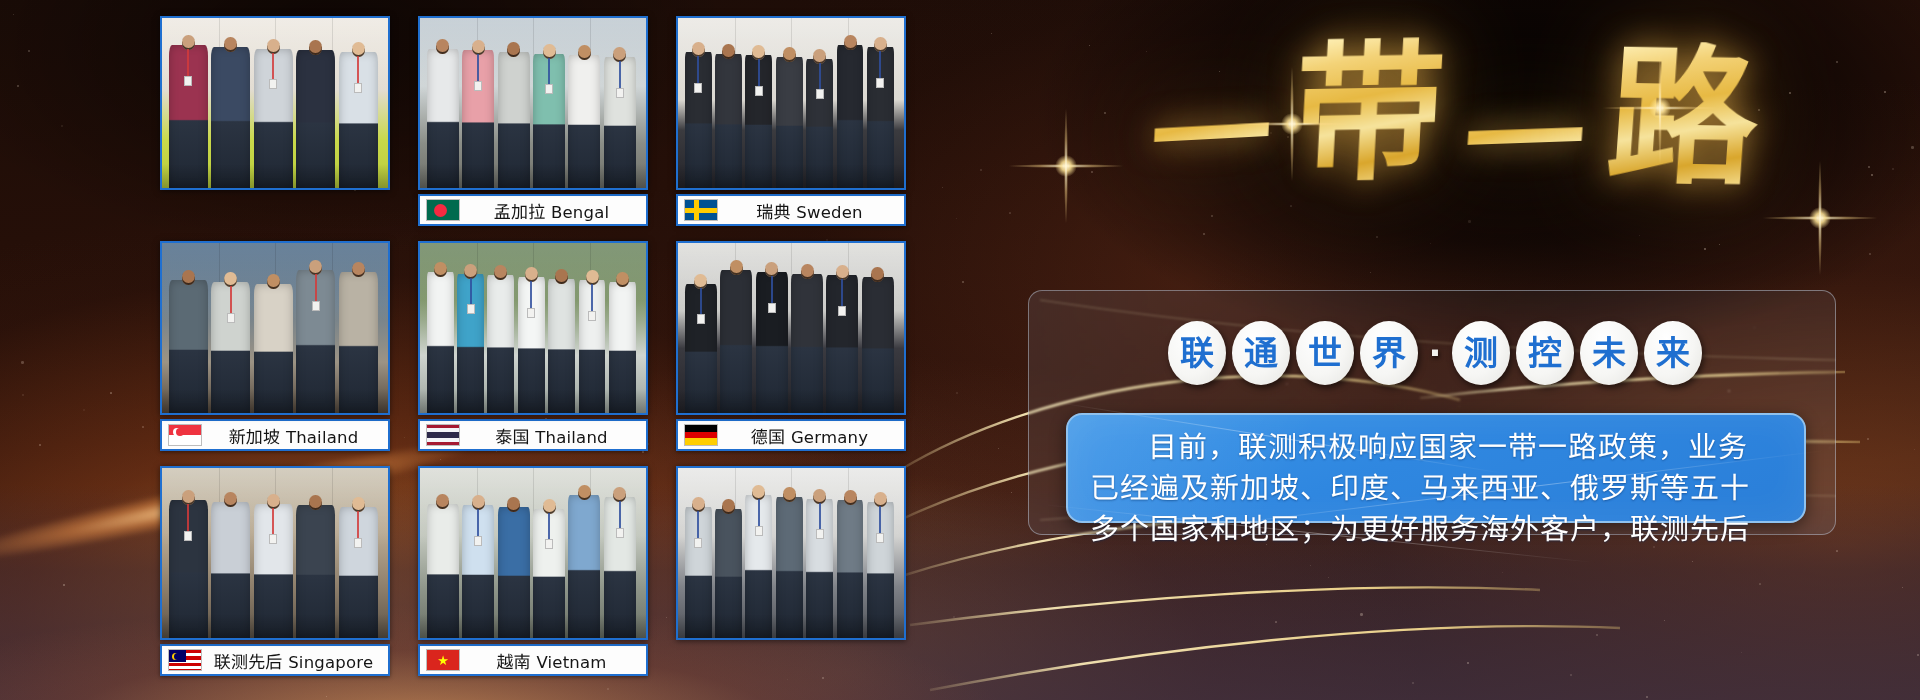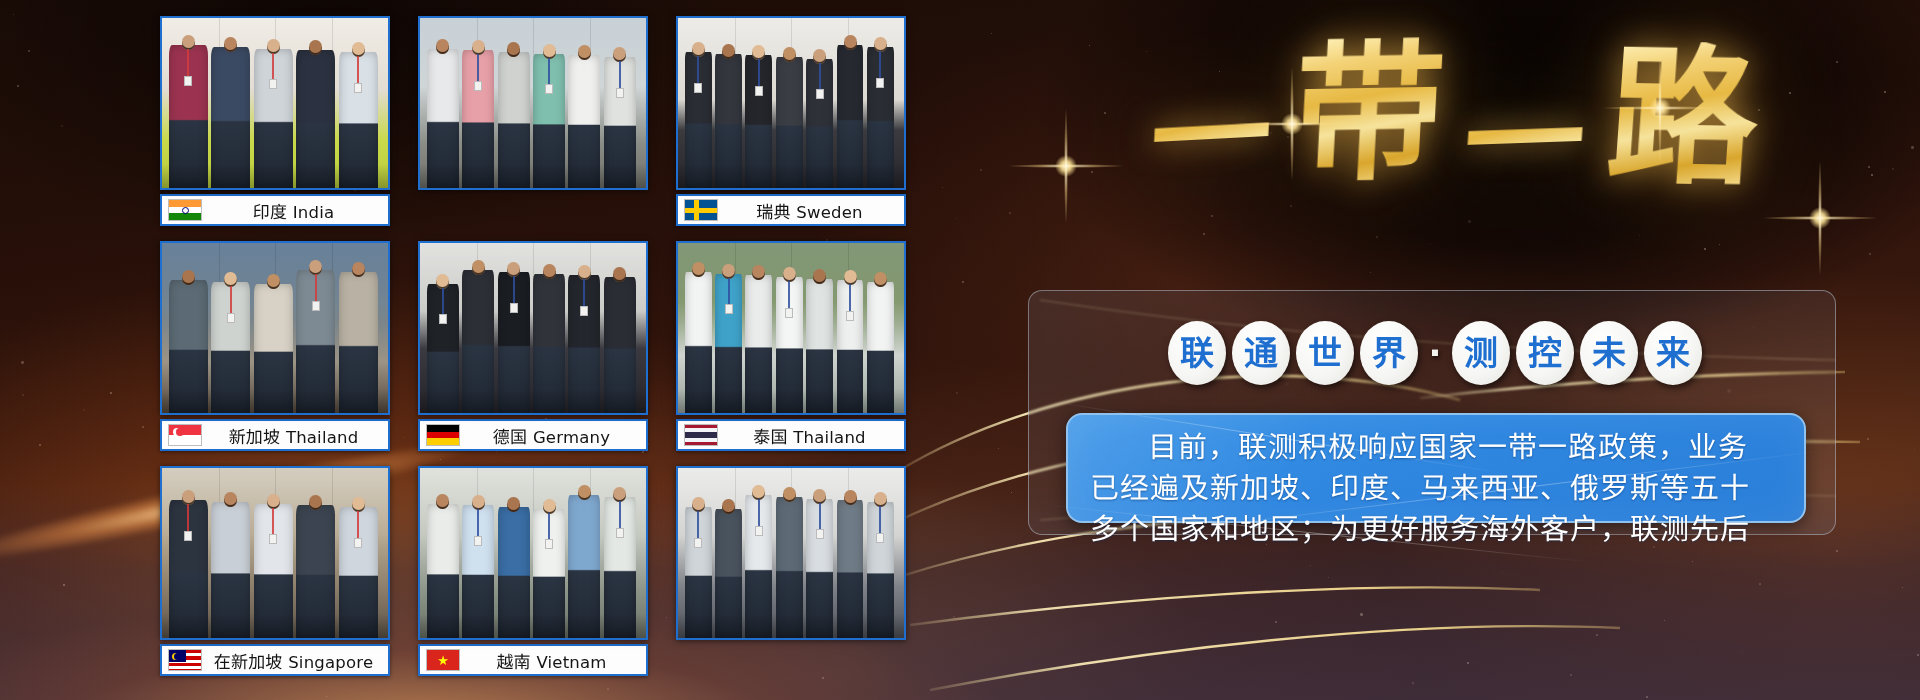--- a/index.html
+++ b/index.html
@@ -445,27 +445,20 @@
             <div style="position: absolute; left: calc(49.25% - 4px); top: calc(36%); width: 8px; height: 10px; background: rgb(242, 242, 240); border: 1px solid rgb(187, 187, 187);"></div>
             <div style="position: absolute; left: 59.4%; width: 17.3%; top: 19%; bottom: 0px; background: linear-gradient(rgb(43, 49, 64) 0%, rgb(43, 49, 64) 52%, rgb(43, 52, 66) 53%, rgb(31, 39, 51) 100%); border-radius: 7.785% 7.785% 0px 0px; box-shadow: rgba(0, 0, 0, 0.25) 0px 0px 10px inset;"></div>
             <div style="position: absolute; left: calc(68.05% - 6.5px); top: calc(19% - 10px); width: 13px; height: 15px; border-radius: 48%; background: rgb(169, 117, 79); box-shadow: rgba(25, 18, 12, 0.75) 0px -2px 0px inset;"></div>
             <div style="position: absolute; left: 78.2%; width: 17.3%; top: 20%; bottom: 0px; background: linear-gradient(rgb(217, 224, 230) 0%, rgb(217, 224, 230) 52%, rgb(43, 52, 66) 53%, rgb(31, 39, 51) 100%); border-radius: 7.785% 7.785% 0px 0px; box-shadow: rgba(0, 0, 0, 0.25) 0px 0px 10px inset;"></div>
             <div style="position: absolute; left: calc(86.85% - 6.5px); top: calc(20% - 10px); width: 13px; height: 15px; border-radius: 48%; background: rgb(224, 187, 148); box-shadow: rgba(25, 18, 12, 0.75) 0px -2px 0px inset;"></div>
             <div style="position: absolute; left: calc(86.85% - 1px); top: calc(20% + 4px); width: 2px; height: 16%; background: rgb(210, 59, 59); opacity: 0.85;"></div>
             <div style="position: absolute; left: calc(86.85% - 4px); top: calc(38%); width: 8px; height: 10px; background: rgb(242, 242, 240); border: 1px solid rgb(187, 187, 187);"></div>
             <div style="position: absolute; left: 0px; right: 0px; bottom: 0px; height: 14%; background: linear-gradient(rgba(0, 0, 0, 0), rgba(0, 0, 0, 0.28));"></div>
           </div>
         </div>
-        <div class="caption">
-          <span class="flag">
-            <div style="position:absolute;inset:0;background:linear-gradient(180deg,#ff9933 0 33.3%,#ffffff 33.3% 66.6%,#138808 66.6% 100%)"></div>
-            <div style="position:absolute;left:50%;top:50%;width:7px;height:7px;margin:-3.5px 0 0 -3.5px;border-radius:50%;border:1.4px solid #000080"></div>
-          </span>
-          <span class="cap-text"><span class="cap-cn">印度</span> <span class="cap-en">India</span></span>
-        </div>
       </div>
       <div class="cell">
         <div class="photo">
           <div class="scene" style="background: linear-gradient(rgb(185, 196, 204) 0%, rgb(207, 213, 214) 40%, rgb(138, 141, 134) 74%, rgb(110, 111, 104) 100%);">
             <div style="position: absolute; left: 0px; right: 0px; top: 0px; height: 46%; background: linear-gradient(rgba(255, 255, 255, 0.22), rgba(255, 255, 255, 0));"></div>
             <div style="position: absolute; top: 0px; bottom: 42%; width: 1px; background: rgba(0, 0, 0, 0.1); left: 25%;"></div>
             <div style="position: absolute; top: 0px; bottom: 42%; width: 1px; background: rgba(0, 0, 0, 0.1); left: 50%;"></div>
             <div style="position: absolute; top: 0px; bottom: 42%; width: 1px; background: rgba(0, 0, 0, 0.1); left: 75%;"></div>
             <div style="position: absolute; left: 3%; width: 14.1667%; top: 18%; bottom: 0px; background: linear-gradient(rgb(231, 233, 234) 0%, rgb(231, 233, 234) 52%, rgb(43, 52, 66) 53%, rgb(31, 39, 51) 100%); border-radius: 6.375% 6.375% 0px 0px; box-shadow: rgba(0, 0, 0, 0.25) 0px 0px 10px inset;"></div>
             <div style="position: absolute; left: calc(10.0833% - 6.5px); top: calc(18% - 10px); width: 13px; height: 15px; border-radius: 48%; background: rgb(184, 133, 95); box-shadow: rgba(25, 18, 12, 0.75) 0px -2px 0px inset;"></div>
@@ -480,20 +473,27 @@
             <div style="position: absolute; left: calc(57.0833% - 1px); top: calc(21% + 4px); width: 2px; height: 16%; background: rgb(47, 79, 158); opacity: 0.85;"></div>
             <div style="position: absolute; left: calc(57.0833% - 4px); top: calc(39%); width: 8px; height: 10px; background: rgb(242, 242, 240); border: 1px solid rgb(187, 187, 187);"></div>
             <div style="position: absolute; left: 65.6667%; width: 14.1667%; top: 22%; bottom: 0px; background: linear-gradient(rgb(240, 240, 238) 0%, rgb(240, 240, 238) 52%, rgb(43, 52, 66) 53%, rgb(31, 39, 51) 100%); border-radius: 6.375% 6.375% 0px 0px; box-shadow: rgba(0, 0, 0, 0.25) 0px 0px 10px inset;"></div>
             <div style="position: absolute; left: calc(72.75% - 6.5px); top: calc(22% - 10px); width: 13px; height: 15px; border-radius: 48%; background: rgb(192, 143, 99); box-shadow: rgba(25, 18, 12, 0.75) 0px -2px 0px inset;"></div>
             <div style="position: absolute; left: 81.3333%; width: 14.1667%; top: 23%; bottom: 0px; background: linear-gradient(rgb(223, 226, 222) 0%, rgb(223, 226, 222) 52%, rgb(43, 52, 66) 53%, rgb(31, 39, 51) 100%); border-radius: 6.375% 6.375% 0px 0px; box-shadow: rgba(0, 0, 0, 0.25) 0px 0px 10px inset;"></div>
             <div style="position: absolute; left: calc(88.4167% - 6.5px); top: calc(23% - 10px); width: 13px; height: 15px; border-radius: 48%; background: rgb(202, 160, 124); box-shadow: rgba(25, 18, 12, 0.75) 0px -2px 0px inset;"></div>
             <div style="position: absolute; left: calc(88.4167% - 1px); top: calc(23% + 4px); width: 2px; height: 16%; background: rgb(47, 79, 158); opacity: 0.85;"></div>
             <div style="position: absolute; left: calc(88.4167% - 4px); top: calc(41%); width: 8px; height: 10px; background: rgb(242, 242, 240); border: 1px solid rgb(187, 187, 187);"></div>
             <div style="position: absolute; left: 0px; right: 0px; bottom: 0px; height: 14%; background: linear-gradient(rgba(0, 0, 0, 0), rgba(0, 0, 0, 0.28));"></div>
           </div>
+        </div>
+        <div class="caption">
+          <span class="flag">
+            <div style="position:absolute;inset:0;background:#006a4e"></div>
+            <div style="position:absolute;left:42%;top:50%;width:13px;height:13px;margin:-6.5px 0 0 -6.5px;border-radius:50%;background:#f42a41"></div>
+          </span>
+          <span class="cap-text"><span class="cap-cn">孟加拉</span> <span class="cap-en">Bengal</span></span>
         </div>
       </div>
       <div class="cell">
         <div class="photo">
           <div class="scene" style="background: linear-gradient(rgb(232, 230, 225) 0%, rgb(220, 217, 210) 48%, rgb(59, 59, 63) 66%, rgb(36, 36, 42) 100%);">
             <div style="position: absolute; left: 0px; right: 0px; top: 0px; height: 46%; background: linear-gradient(rgba(255, 255, 255, 0.22), rgba(255, 255, 255, 0));"></div>
             <div style="position: absolute; top: 0px; bottom: 42%; width: 1px; background: rgba(0, 0, 0, 0.1); left: 25%;"></div>
             <div style="position: absolute; top: 0px; bottom: 42%; width: 1px; background: rgba(0, 0, 0, 0.1); left: 50%;"></div>
             <div style="position: absolute; top: 0px; bottom: 42%; width: 1px; background: rgba(0, 0, 0, 0.1); left: 75%;"></div>
             <div style="position: absolute; left: 3%; width: 11.9286%; top: 20%; bottom: 0px; background: linear-gradient(rgb(42, 45, 51) 0%, rgb(42, 45, 51) 52%, rgb(43, 52, 66) 53%, rgb(31, 39, 51) 100%); border-radius: 5.36786% 5.36786% 0px 0px; box-shadow: rgba(0, 0, 0, 0.25) 0px 0px 10px inset;"></div>
@@ -558,55 +558,20 @@
           <span class="flag">
             <div style="position:absolute;inset:0;background:linear-gradient(180deg,#ef3340 0 50%,#ffffff 50% 100%)"></div>
             <div style="position:absolute;left:4px;top:3px;width:8px;height:8px;border-radius:50%;background:#fff"></div>
             <div style="position:absolute;left:6.5px;top:3px;width:8px;height:8px;border-radius:50%;background:#ef3340"></div>
           </span>
           <span class="cap-text"><span class="cap-cn">新加坡</span> <span class="cap-en">Thailand</span></span>
         </div>
       </div>
       <div class="cell">
         <div class="photo">
-          <div class="scene" style="background: linear-gradient(rgb(217, 217, 214) 0%, rgb(201, 201, 198) 40%, rgb(58, 58, 64) 62%, rgb(35, 35, 41) 100%);">
-            <div style="position: absolute; left: 0px; right: 0px; top: 0px; height: 46%; background: linear-gradient(rgba(255, 255, 255, 0.22), rgba(255, 255, 255, 0));"></div>
-            <div style="position: absolute; top: 0px; bottom: 42%; width: 1px; background: rgba(0, 0, 0, 0.1); left: 25%;"></div>
-            <div style="position: absolute; top: 0px; bottom: 42%; width: 1px; background: rgba(0, 0, 0, 0.1); left: 50%;"></div>
-            <div style="position: absolute; top: 0px; bottom: 42%; width: 1px; background: rgba(0, 0, 0, 0.1); left: 75%;"></div>
-            <div style="position: absolute; left: 3%; width: 14.1667%; top: 24%; bottom: 0px; background: linear-gradient(rgb(31, 34, 39) 0%, rgb(31, 34, 39) 52%, rgb(43, 52, 66) 53%, rgb(31, 39, 51) 100%); border-radius: 6.375% 6.375% 0px 0px; box-shadow: rgba(0, 0, 0, 0.25) 0px 0px 10px inset;"></div>
-            <div style="position: absolute; left: calc(10.0833% - 6.5px); top: calc(24% - 10px); width: 13px; height: 15px; border-radius: 48%; background: rgb(224, 187, 148); box-shadow: rgba(25, 18, 12, 0.75) 0px -2px 0px inset;"></div>
-            <div style="position: absolute; left: calc(10.0833% - 1px); top: calc(24% + 4px); width: 2px; height: 16%; background: rgb(47, 79, 158); opacity: 0.85;"></div>
-            <div style="position: absolute; left: calc(10.0833% - 4px); top: calc(42%); width: 8px; height: 10px; background: rgb(242, 242, 240); border: 1px solid rgb(187, 187, 187);"></div>
-            <div style="position: absolute; left: 18.6667%; width: 14.1667%; top: 16%; bottom: 0px; background: linear-gradient(rgb(44, 47, 54) 0%, rgb(44, 47, 54) 52%, rgb(43, 52, 66) 53%, rgb(31, 39, 51) 100%); border-radius: 6.375% 6.375% 0px 0px; box-shadow: rgba(0, 0, 0, 0.25) 0px 0px 10px inset;"></div>
-            <div style="position: absolute; left: calc(25.75% - 6.5px); top: calc(16% - 10px); width: 13px; height: 15px; border-radius: 48%; background: rgb(192, 143, 99); box-shadow: rgba(25, 18, 12, 0.75) 0px -2px 0px inset;"></div>
-            <div style="position: absolute; left: 34.3333%; width: 14.1667%; top: 17%; bottom: 0px; background: linear-gradient(rgb(26, 29, 34) 0%, rgb(26, 29, 34) 52%, rgb(43, 52, 66) 53%, rgb(31, 39, 51) 100%); border-radius: 6.375% 6.375% 0px 0px; box-shadow: rgba(0, 0, 0, 0.25) 0px 0px 10px inset;"></div>
-            <div style="position: absolute; left: calc(41.4167% - 6.5px); top: calc(17% - 10px); width: 13px; height: 15px; border-radius: 48%; background: rgb(202, 160, 124); box-shadow: rgba(25, 18, 12, 0.75) 0px -2px 0px inset;"></div>
-            <div style="position: absolute; left: calc(41.4167% - 1px); top: calc(17% + 4px); width: 2px; height: 16%; background: rgb(47, 79, 158); opacity: 0.85;"></div>
-            <div style="position: absolute; left: calc(41.4167% - 4px); top: calc(35%); width: 8px; height: 10px; background: rgb(242, 242, 240); border: 1px solid rgb(187, 187, 187);"></div>
-            <div style="position: absolute; left: 50%; width: 14.1667%; top: 18%; bottom: 0px; background: linear-gradient(rgb(48, 51, 58) 0%, rgb(48, 51, 58) 52%, rgb(43, 52, 66) 53%, rgb(31, 39, 51) 100%); border-radius: 6.375% 6.375% 0px 0px; box-shadow: rgba(0, 0, 0, 0.25) 0px 0px 10px inset;"></div>
-            <div style="position: absolute; left: calc(57.0833% - 6.5px); top: calc(18% - 10px); width: 13px; height: 15px; border-radius: 48%; background: rgb(184, 133, 95); box-shadow: rgba(25, 18, 12, 0.75) 0px -2px 0px inset;"></div>
-            <div style="position: absolute; left: 65.6667%; width: 14.1667%; top: 19%; bottom: 0px; background: linear-gradient(rgb(35, 38, 44) 0%, rgb(35, 38, 44) 52%, rgb(43, 52, 66) 53%, rgb(31, 39, 51) 100%); border-radius: 6.375% 6.375% 0px 0px; box-shadow: rgba(0, 0, 0, 0.25) 0px 0px 10px inset;"></div>
-            <div style="position: absolute; left: calc(72.75% - 6.5px); top: calc(19% - 10px); width: 13px; height: 15px; border-radius: 48%; background: rgb(216, 176, 140); box-shadow: rgba(25, 18, 12, 0.75) 0px -2px 0px inset;"></div>
-            <div style="position: absolute; left: calc(72.75% - 1px); top: calc(19% + 4px); width: 2px; height: 16%; background: rgb(47, 79, 158); opacity: 0.85;"></div>
-            <div style="position: absolute; left: calc(72.75% - 4px); top: calc(37%); width: 8px; height: 10px; background: rgb(242, 242, 240); border: 1px solid rgb(187, 187, 187);"></div>
-            <div style="position: absolute; left: 81.3333%; width: 14.1667%; top: 20%; bottom: 0px; background: linear-gradient(rgb(42, 45, 52) 0%, rgb(42, 45, 52) 52%, rgb(43, 52, 66) 53%, rgb(31, 39, 51) 100%); border-radius: 6.375% 6.375% 0px 0px; box-shadow: rgba(0, 0, 0, 0.25) 0px 0px 10px inset;"></div>
-            <div style="position: absolute; left: calc(88.4167% - 6.5px); top: calc(20% - 10px); width: 13px; height: 15px; border-radius: 48%; background: rgb(169, 117, 79); box-shadow: rgba(25, 18, 12, 0.75) 0px -2px 0px inset;"></div>
-            <div style="position: absolute; left: 0px; right: 0px; bottom: 0px; height: 14%; background: linear-gradient(rgba(0, 0, 0, 0), rgba(0, 0, 0, 0.28));"></div>
-          </div>
-        </div>
-        <div class="caption">
-          <span class="flag">
-            <div style="position:absolute;inset:0;background:linear-gradient(180deg,#000 0 33.3%,#dd0000 33.3% 66.6%,#ffce00 66.6% 100%)"></div>
-          </span>
-          <span class="cap-text"><span class="cap-cn">德国</span> <span class="cap-en">Germany</span></span>
-        </div>
-      </div>
-      <div class="cell">
-        <div class="photo">
           <div class="scene" style="background: linear-gradient(rgb(95, 123, 82) 0%, rgb(125, 147, 103) 34%, rgb(207, 212, 207) 66%, rgb(154, 163, 156) 100%);">
             <div style="position: absolute; left: 0px; right: 0px; top: 0px; height: 46%; background: linear-gradient(rgba(255, 255, 255, 0.22), rgba(255, 255, 255, 0));"></div>
             <div style="position: absolute; top: 0px; bottom: 42%; width: 1px; background: rgba(0, 0, 0, 0.1); left: 25%;"></div>
             <div style="position: absolute; top: 0px; bottom: 42%; width: 1px; background: rgba(0, 0, 0, 0.1); left: 50%;"></div>
             <div style="position: absolute; top: 0px; bottom: 42%; width: 1px; background: rgba(0, 0, 0, 0.1); left: 75%;"></div>
             <div style="position: absolute; left: 3%; width: 11.9286%; top: 17%; bottom: 0px; background: linear-gradient(rgb(242, 244, 243) 0%, rgb(242, 244, 243) 52%, rgb(43, 52, 66) 53%, rgb(31, 39, 51) 100%); border-radius: 5.36786% 5.36786% 0px 0px; box-shadow: rgba(0, 0, 0, 0.25) 0px 0px 10px inset;"></div>
             <div style="position: absolute; left: calc(8.96429% - 6.5px); top: calc(17% - 10px); width: 13px; height: 15px; border-radius: 48%; background: rgb(192, 143, 99); box-shadow: rgba(25, 18, 12, 0.75) 0px -2px 0px inset;"></div>
             <div style="position: absolute; left: 16.4286%; width: 11.9286%; top: 18%; bottom: 0px; background: linear-gradient(rgb(63, 163, 201) 0%, rgb(63, 163, 201) 52%, rgb(43, 52, 66) 53%, rgb(31, 39, 51) 100%); border-radius: 5.36786% 5.36786% 0px 0px; box-shadow: rgba(0, 0, 0, 0.25) 0px 0px 10px inset;"></div>
             <div style="position: absolute; left: calc(22.3929% - 6.5px); top: calc(18% - 10px); width: 13px; height: 15px; border-radius: 48%; background: rgb(202, 160, 124); box-shadow: rgba(25, 18, 12, 0.75) 0px -2px 0px inset;"></div>
             <div style="position: absolute; left: calc(22.3929% - 1px); top: calc(18% + 4px); width: 2px; height: 16%; background: rgb(47, 79, 158); opacity: 0.85;"></div>
@@ -630,20 +595,55 @@
         </div>
         <div class="caption">
           <span class="flag">
             <div style="position:absolute;inset:0;background:linear-gradient(180deg,#a51931 0 17%,#f4f5f8 17% 33%,#2d2a4a 33% 67%,#f4f5f8 67% 83%,#a51931 83% 100%)"></div>
           </span>
           <span class="cap-text"><span class="cap-cn">泰国</span> <span class="cap-en">Thailand</span></span>
         </div>
       </div>
       <div class="cell">
         <div class="photo">
+          <div class="scene" style="background: linear-gradient(rgb(217, 217, 214) 0%, rgb(201, 201, 198) 40%, rgb(58, 58, 64) 62%, rgb(35, 35, 41) 100%);">
+            <div style="position: absolute; left: 0px; right: 0px; top: 0px; height: 46%; background: linear-gradient(rgba(255, 255, 255, 0.22), rgba(255, 255, 255, 0));"></div>
+            <div style="position: absolute; top: 0px; bottom: 42%; width: 1px; background: rgba(0, 0, 0, 0.1); left: 25%;"></div>
+            <div style="position: absolute; top: 0px; bottom: 42%; width: 1px; background: rgba(0, 0, 0, 0.1); left: 50%;"></div>
+            <div style="position: absolute; top: 0px; bottom: 42%; width: 1px; background: rgba(0, 0, 0, 0.1); left: 75%;"></div>
+            <div style="position: absolute; left: 3%; width: 14.1667%; top: 24%; bottom: 0px; background: linear-gradient(rgb(31, 34, 39) 0%, rgb(31, 34, 39) 52%, rgb(43, 52, 66) 53%, rgb(31, 39, 51) 100%); border-radius: 6.375% 6.375% 0px 0px; box-shadow: rgba(0, 0, 0, 0.25) 0px 0px 10px inset;"></div>
+            <div style="position: absolute; left: calc(10.0833% - 6.5px); top: calc(24% - 10px); width: 13px; height: 15px; border-radius: 48%; background: rgb(224, 187, 148); box-shadow: rgba(25, 18, 12, 0.75) 0px -2px 0px inset;"></div>
+            <div style="position: absolute; left: calc(10.0833% - 1px); top: calc(24% + 4px); width: 2px; height: 16%; background: rgb(47, 79, 158); opacity: 0.85;"></div>
+            <div style="position: absolute; left: calc(10.0833% - 4px); top: calc(42%); width: 8px; height: 10px; background: rgb(242, 242, 240); border: 1px solid rgb(187, 187, 187);"></div>
+            <div style="position: absolute; left: 18.6667%; width: 14.1667%; top: 16%; bottom: 0px; background: linear-gradient(rgb(44, 47, 54) 0%, rgb(44, 47, 54) 52%, rgb(43, 52, 66) 53%, rgb(31, 39, 51) 100%); border-radius: 6.375% 6.375% 0px 0px; box-shadow: rgba(0, 0, 0, 0.25) 0px 0px 10px inset;"></div>
+            <div style="position: absolute; left: calc(25.75% - 6.5px); top: calc(16% - 10px); width: 13px; height: 15px; border-radius: 48%; background: rgb(192, 143, 99); box-shadow: rgba(25, 18, 12, 0.75) 0px -2px 0px inset;"></div>
+            <div style="position: absolute; left: 34.3333%; width: 14.1667%; top: 17%; bottom: 0px; background: linear-gradient(rgb(26, 29, 34) 0%, rgb(26, 29, 34) 52%, rgb(43, 52, 66) 53%, rgb(31, 39, 51) 100%); border-radius: 6.375% 6.375% 0px 0px; box-shadow: rgba(0, 0, 0, 0.25) 0px 0px 10px inset;"></div>
+            <div style="position: absolute; left: calc(41.4167% - 6.5px); top: calc(17% - 10px); width: 13px; height: 15px; border-radius: 48%; background: rgb(202, 160, 124); box-shadow: rgba(25, 18, 12, 0.75) 0px -2px 0px inset;"></div>
+            <div style="position: absolute; left: calc(41.4167% - 1px); top: calc(17% + 4px); width: 2px; height: 16%; background: rgb(47, 79, 158); opacity: 0.85;"></div>
+            <div style="position: absolute; left: calc(41.4167% - 4px); top: calc(35%); width: 8px; height: 10px; background: rgb(242, 242, 240); border: 1px solid rgb(187, 187, 187);"></div>
+            <div style="position: absolute; left: 50%; width: 14.1667%; top: 18%; bottom: 0px; background: linear-gradient(rgb(48, 51, 58) 0%, rgb(48, 51, 58) 52%, rgb(43, 52, 66) 53%, rgb(31, 39, 51) 100%); border-radius: 6.375% 6.375% 0px 0px; box-shadow: rgba(0, 0, 0, 0.25) 0px 0px 10px inset;"></div>
+            <div style="position: absolute; left: calc(57.0833% - 6.5px); top: calc(18% - 10px); width: 13px; height: 15px; border-radius: 48%; background: rgb(184, 133, 95); box-shadow: rgba(25, 18, 12, 0.75) 0px -2px 0px inset;"></div>
+            <div style="position: absolute; left: 65.6667%; width: 14.1667%; top: 19%; bottom: 0px; background: linear-gradient(rgb(35, 38, 44) 0%, rgb(35, 38, 44) 52%, rgb(43, 52, 66) 53%, rgb(31, 39, 51) 100%); border-radius: 6.375% 6.375% 0px 0px; box-shadow: rgba(0, 0, 0, 0.25) 0px 0px 10px inset;"></div>
+            <div style="position: absolute; left: calc(72.75% - 6.5px); top: calc(19% - 10px); width: 13px; height: 15px; border-radius: 48%; background: rgb(216, 176, 140); box-shadow: rgba(25, 18, 12, 0.75) 0px -2px 0px inset;"></div>
+            <div style="position: absolute; left: calc(72.75% - 1px); top: calc(19% + 4px); width: 2px; height: 16%; background: rgb(47, 79, 158); opacity: 0.85;"></div>
+            <div style="position: absolute; left: calc(72.75% - 4px); top: calc(37%); width: 8px; height: 10px; background: rgb(242, 242, 240); border: 1px solid rgb(187, 187, 187);"></div>
+            <div style="position: absolute; left: 81.3333%; width: 14.1667%; top: 20%; bottom: 0px; background: linear-gradient(rgb(42, 45, 52) 0%, rgb(42, 45, 52) 52%, rgb(43, 52, 66) 53%, rgb(31, 39, 51) 100%); border-radius: 6.375% 6.375% 0px 0px; box-shadow: rgba(0, 0, 0, 0.25) 0px 0px 10px inset;"></div>
+            <div style="position: absolute; left: calc(88.4167% - 6.5px); top: calc(20% - 10px); width: 13px; height: 15px; border-radius: 48%; background: rgb(169, 117, 79); box-shadow: rgba(25, 18, 12, 0.75) 0px -2px 0px inset;"></div>
+            <div style="position: absolute; left: 0px; right: 0px; bottom: 0px; height: 14%; background: linear-gradient(rgba(0, 0, 0, 0), rgba(0, 0, 0, 0.28));"></div>
+          </div>
+        </div>
+        <div class="caption">
+          <span class="flag">
+            <div style="position:absolute;inset:0;background:linear-gradient(180deg,#000 0 33.3%,#dd0000 33.3% 66.6%,#ffce00 66.6% 100%)"></div>
+          </span>
+          <span class="cap-text"><span class="cap-cn">德国</span> <span class="cap-en">Germany</span></span>
+        </div>
+      </div>
+      <div class="cell">
+        <div class="photo">
           <div class="scene" style="background: linear-gradient(rgb(200, 192, 174) 0%, rgb(185, 170, 147) 38%, rgb(142, 127, 107) 70%, rgb(93, 83, 71) 100%);">
             <div style="position: absolute; left: 0px; right: 0px; top: 0px; height: 46%; background: linear-gradient(rgba(255, 255, 255, 0.22), rgba(255, 255, 255, 0));"></div>
             <div style="position: absolute; top: 0px; bottom: 42%; width: 1px; background: rgba(0, 0, 0, 0.1); left: 25%;"></div>
             <div style="position: absolute; top: 0px; bottom: 42%; width: 1px; background: rgba(0, 0, 0, 0.1); left: 50%;"></div>
             <div style="position: absolute; top: 0px; bottom: 42%; width: 1px; background: rgba(0, 0, 0, 0.1); left: 75%;"></div>
             <div style="position: absolute; left: 3%; width: 17.3%; top: 19%; bottom: 0px; background: linear-gradient(rgb(44, 52, 64) 0%, rgb(44, 52, 64) 52%, rgb(43, 52, 66) 53%, rgb(31, 39, 51) 100%); border-radius: 7.785% 7.785% 0px 0px; box-shadow: rgba(0, 0, 0, 0.25) 0px 0px 10px inset;"></div>
             <div style="position: absolute; left: calc(11.65% - 6.5px); top: calc(19% - 10px); width: 13px; height: 15px; border-radius: 48%; background: rgb(202, 160, 124); box-shadow: rgba(25, 18, 12, 0.75) 0px -2px 0px inset;"></div>
             <div style="position: absolute; left: calc(11.65% - 1px); top: calc(19% + 4px); width: 2px; height: 16%; background: rgb(210, 59, 59); opacity: 0.85;"></div>
             <div style="position: absolute; left: calc(11.65% - 4px); top: calc(37%); width: 8px; height: 10px; background: rgb(242, 242, 240); border: 1px solid rgb(187, 187, 187);"></div>
             <div style="position: absolute; left: 21.8%; width: 17.3%; top: 20%; bottom: 0px; background: linear-gradient(rgb(201, 207, 214) 0%, rgb(201, 207, 214) 52%, rgb(43, 52, 66) 53%, rgb(31, 39, 51) 100%); border-radius: 7.785% 7.785% 0px 0px; box-shadow: rgba(0, 0, 0, 0.25) 0px 0px 10px inset;"></div>
@@ -661,21 +661,21 @@
             <div style="position: absolute; left: 0px; right: 0px; bottom: 0px; height: 14%; background: linear-gradient(rgba(0, 0, 0, 0), rgba(0, 0, 0, 0.28));"></div>
           </div>
         </div>
         <div class="caption">
           <span class="flag">
             <div style="position:absolute;inset:0;background:repeating-linear-gradient(180deg,#cc0001 0 3.2px,#ffffff 3.2px 6.4px)"></div>
             <div style="position:absolute;left:0;top:0;width:17px;height:12px;background:#010066"></div>
             <div style="position:absolute;left:3px;top:2.5px;width:7px;height:7px;border-radius:50%;background:#ffcc00"></div>
             <div style="position:absolute;left:5px;top:2.5px;width:7px;height:7px;border-radius:50%;background:#010066"></div>
           </span>
-          <span class="cap-text"><span class="cap-cn">在新加坡</span> <span class="cap-en">Singapore</span></span>
+          <span class="cap-text"><span class="cap-cn">联测先后</span> <span class="cap-en">Singapore</span></span>
         </div>
       </div>
       <div class="cell">
         <div class="photo">
           <div class="scene" style="background: linear-gradient(rgb(215, 217, 210) 0%, rgb(194, 199, 189) 40%, rgb(141, 148, 136) 72%, rgb(106, 112, 101) 100%);">
             <div style="position: absolute; left: 0px; right: 0px; top: 0px; height: 46%; background: linear-gradient(rgba(255, 255, 255, 0.22), rgba(255, 255, 255, 0));"></div>
             <div style="position: absolute; top: 0px; bottom: 42%; width: 1px; background: rgba(0, 0, 0, 0.1); left: 25%;"></div>
             <div style="position: absolute; top: 0px; bottom: 42%; width: 1px; background: rgba(0, 0, 0, 0.1); left: 50%;"></div>
             <div style="position: absolute; top: 0px; bottom: 42%; width: 1px; background: rgba(0, 0, 0, 0.1); left: 75%;"></div>
             <div style="position: absolute; left: 3%; width: 14.1667%; top: 21%; bottom: 0px; background: linear-gradient(rgb(233, 236, 233) 0%, rgb(233, 236, 233) 52%, rgb(43, 52, 66) 53%, rgb(31, 39, 51) 100%); border-radius: 6.375% 6.375% 0px 0px; box-shadow: rgba(0, 0, 0, 0.25) 0px 0px 10px inset;"></div>

